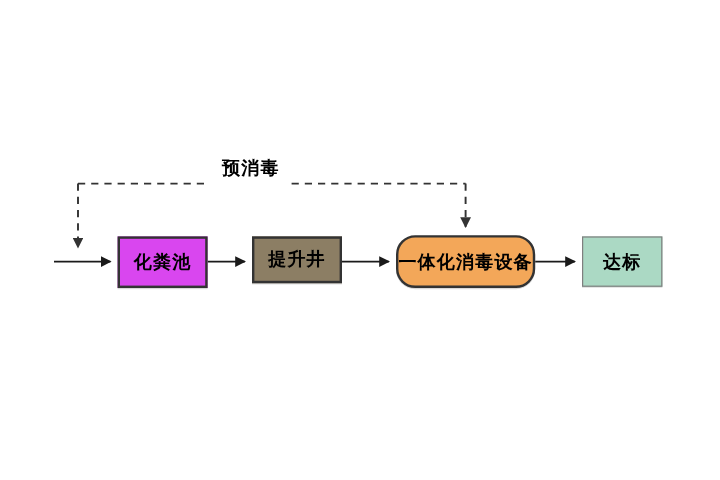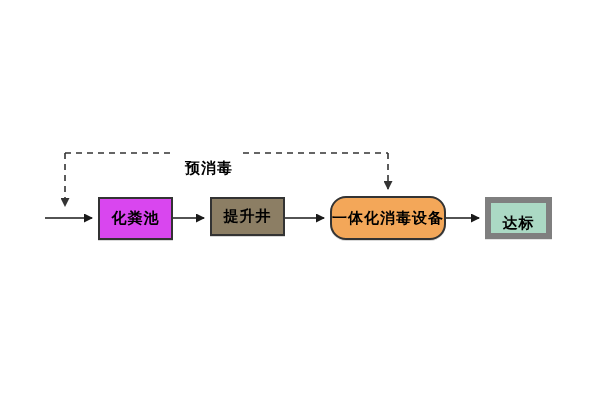--- a/index.html
+++ b/index.html
@@ -25,28 +25,28 @@
     display: flex;
     align-items: center;
     justify-content: center;
     font-weight: bold;
     font-size: 15px;
     color: #000000;
     letter-spacing: 1px;
     white-space: nowrap;
   }
   .node.dark-border { border: 2px solid #333333; box-shadow: 0 1px 0 rgba(0,0,0,0.15); }
-  .node.gray-border { border: 6px solid #737373; box-shadow: 0 1px 0 rgba(0,0,0,0.10); align-items: flex-end; }
+  .node.gray-border { border: 1px solid #737373; box-shadow: 0 1px 0 rgba(0,0,0,0.10); }
   #node-septic   { left: 98px;  top: 197px; width: 75px;  height: 43px; }
   #node-lift     { left: 210px; top: 197px; width: 75px;  height: 39px; }
   #node-disinfect{ left: 330px; top: 196px; width: 116px; height: 44px; border-radius: 16px; }
   #node-standard { left: 485px; top: 197px; width: 67px;  height: 42px; }
   .float-label {
     position: absolute;
-    left: 176px; top: 159px;
+    left: 176px; top: 132px;
     width: 66px; height: 17px;
     text-align: center;
     font-weight: bold;
     font-size: 15px;
     line-height: 17px;
     color: #000000;
     letter-spacing: 1px;
     background: #ffffff;
   }
 </style>

